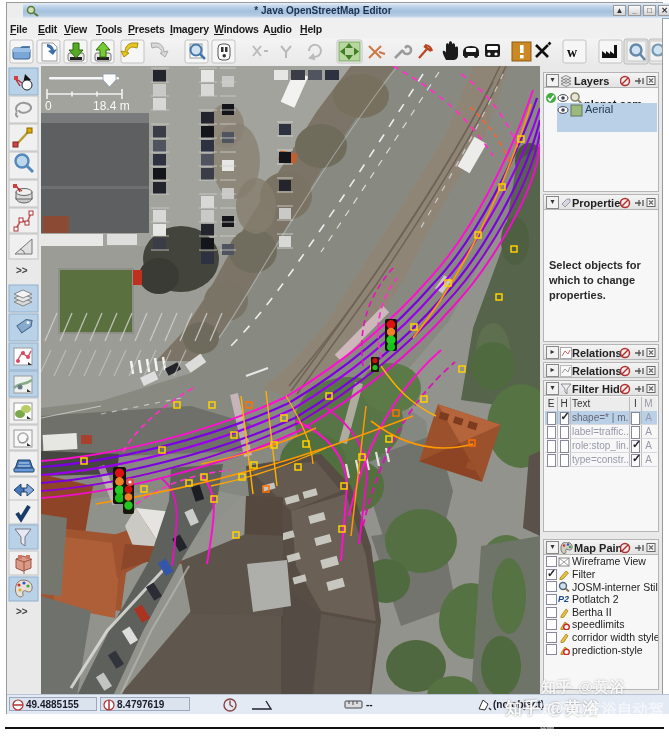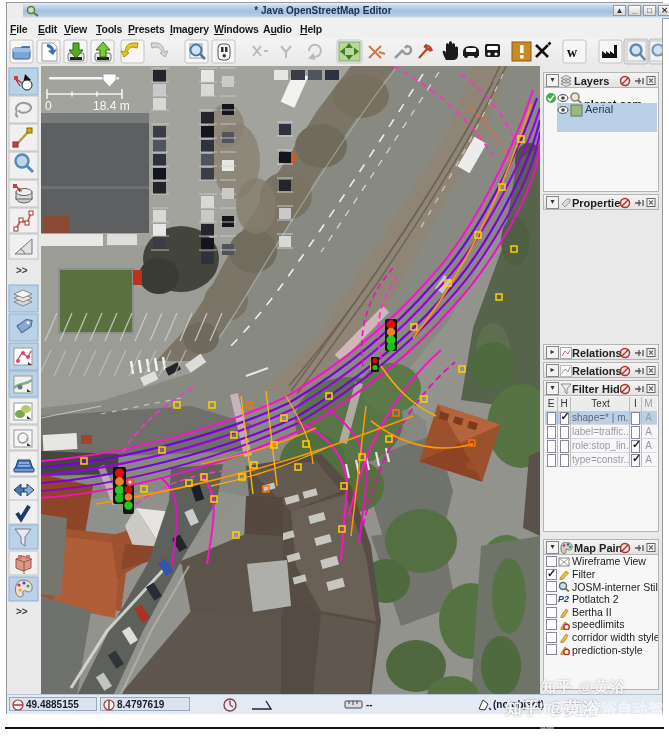--- a/index.html
+++ b/index.html
@@ -35,21 +35,21 @@
   .fc4{width:12px;border-right:1px solid #bbb;text-align:center;}
   .fc5{width:13px;text-align:center;color:#99a;}
   .frow:not(.fhead){border-bottom:1px solid #d8d8e0;}
   .cb{display:inline-block;width:9px;height:9px;background:#fff;border:1px solid #889;margin-top:1px;position:relative;}
   .cb.ck:after{content:"\2713";position:absolute;left:0px;top:-3px;font-size:11px;font-weight:bold;color:#222;}
   .mprow{position:relative;height:12.6px;line-height:12.6px;padding-left:2px;white-space:nowrap;overflow:hidden;}
   .mprow .cb{vertical-align:middle;margin-top:0;}
   .mpi{vertical-align:middle;margin:0 1px;}
   .mpt{font-size:10.5px;color:#222;vertical-align:middle;padding-left:1px;}
   
-  #status{left:0;top:691px;width:655px;height:19px;background:#e4eaf3;border-top:1px solid #b9c4d6;font-size:10px;color:#1a1a2a;}
+  #status{left:0;top:691px;width:655px;height:19px;background:#e4eaf3;border-top:1px solid #b9c4d6;font-size:10px;color:#1a1a2a;padding-left:7px;}
   .scell{top:2px;height:14px;background:#dbe3ef;border:1px solid #9aa7bf;box-sizing:border-box;font-weight:bold;padding:1px 3px 0 16px;}
   
   #bline{left:5px;top:727px;width:659px;height:2px;background:#111;}
 </style>
 </head>
 <body>
 <div id="win" class="abs">
   <div id="title" class="abs">
     <div class="txt abs" style="width:600px">* Java OpenStreetMap Editor</div>
       <svg class="abs" style="left:3px;top:1px" width="13" height="13">
@@ -772,20 +772,23 @@
           </svg>
           <span class="ttl" style="left:28px">Propertie</span>
           <span class="hbtns"><svg width="36" height="12">
               <circle cx="5" cy="6" r="4.5" fill="#f4eaea" stroke="#b03030" stroke-width="1.5"></circle>
               <path d="M2,9 L8,3" stroke="#b03030" stroke-width="1.5"></path>
               <path d="M15,6 h6 M19,3 v6 M23,3 v6" stroke="#555" stroke-width="1.3"></path>
               <rect x="27" y="1.5" width="8" height="8" fill="#f6f6f6" stroke="#666"></rect>
               <path d="M29,3.5 l4,4 m0,-4 l-4,4" stroke="#666" stroke-width="1.1"></path>
             </svg></span>
         </div>
+      <div class="pbody" style="height:132px">
+        <div class="abs" style="left:5px;top:48px;font-size:11px;font-weight:bold;color:#2a2a2a;line-height:15px">Select objects for<br>which to change<br>properties.</div>
+      </div>
     </div>
 
     <div class="panel abs" style="top:277px">
       <div class="phead">
           <span class="cbtn">▸</span>
           <svg class="hicon" width="12" height="12">
             <rect x="0.5" y="0.5" width="11" height="11" fill="#fff" stroke="#aaa"></rect>
             <path d="M2,9 l3,-5 3,3 2,-4" stroke="#c66" fill="none"></path>
           </svg>
           <span class="ttl" style="left:28px">Relations</span>
@@ -827,21 +830,21 @@
           <span class="hbtns"><svg width="36" height="12">
               <circle cx="5" cy="6" r="4.5" fill="#f4eaea" stroke="#b03030" stroke-width="1.5"></circle>
               <path d="M2,9 L8,3" stroke="#b03030" stroke-width="1.5"></path>
               <path d="M15,6 h6 M19,3 v6 M23,3 v6" stroke="#555" stroke-width="1.3"></path>
               <rect x="27" y="1.5" width="8" height="8" fill="#f6f6f6" stroke="#666"></rect>
               <path d="M29,3.5 l4,4 m0,-4 l-4,4" stroke="#666" stroke-width="1.1"></path>
             </svg></span>
         </div>
       <div class="pbody" style="height:136px">
         <div id="ftable" class="abs" style="left:1px;top:1px;width:112px;font-size:10px;color:#555">
-          <div class="frow fhead"><span class="fc1">E</span><span class="fc2">H</span><span class="fc3" style="text-align:center">Text</span><span class="fc4">I</span><span class="fc5">M</span></div>
+          <div class="frow fhead"><span class="fc1">E</span><span class="fc2">H</span><span class="fc3" style="">Text</span><span class="fc4">I</span><span class="fc5">M</span></div>
           <div class="frow" style="background:#b9d0e6"><span class="fc1"><span class="cb"></span></span><span class="fc2"><span class="cb ck"></span></span><span class="fc3" style="color:#667">shape=* | m...</span><span class="fc4"><span class="cb"></span></span><span class="fc5">A</span></div>
           <div class="frow"><span class="fc1"><span class="cb"></span></span><span class="fc2"><span class="cb"></span></span><span class="fc3" style="color:#99a">label=traffic...</span><span class="fc4"><span class="cb"></span></span><span class="fc5">A</span></div>
           <div class="frow"><span class="fc1"><span class="cb"></span></span><span class="fc2"><span class="cb"></span></span><span class="fc3" style="color:#99a">role:stop_lin...</span><span class="fc4"><span class="cb ck"></span></span><span class="fc5">A</span></div>
           <div class="frow"><span class="fc1"><span class="cb"></span></span><span class="fc2"><span class="cb"></span></span><span class="fc3" style="color:#99a">type=constr...</span><span class="fc4"><span class="cb ck"></span></span><span class="fc5">A</span></div>
         </div>
       </div>
     </div>
 
     <div class="panel abs" style="top:472px">
       <div class="phead">

